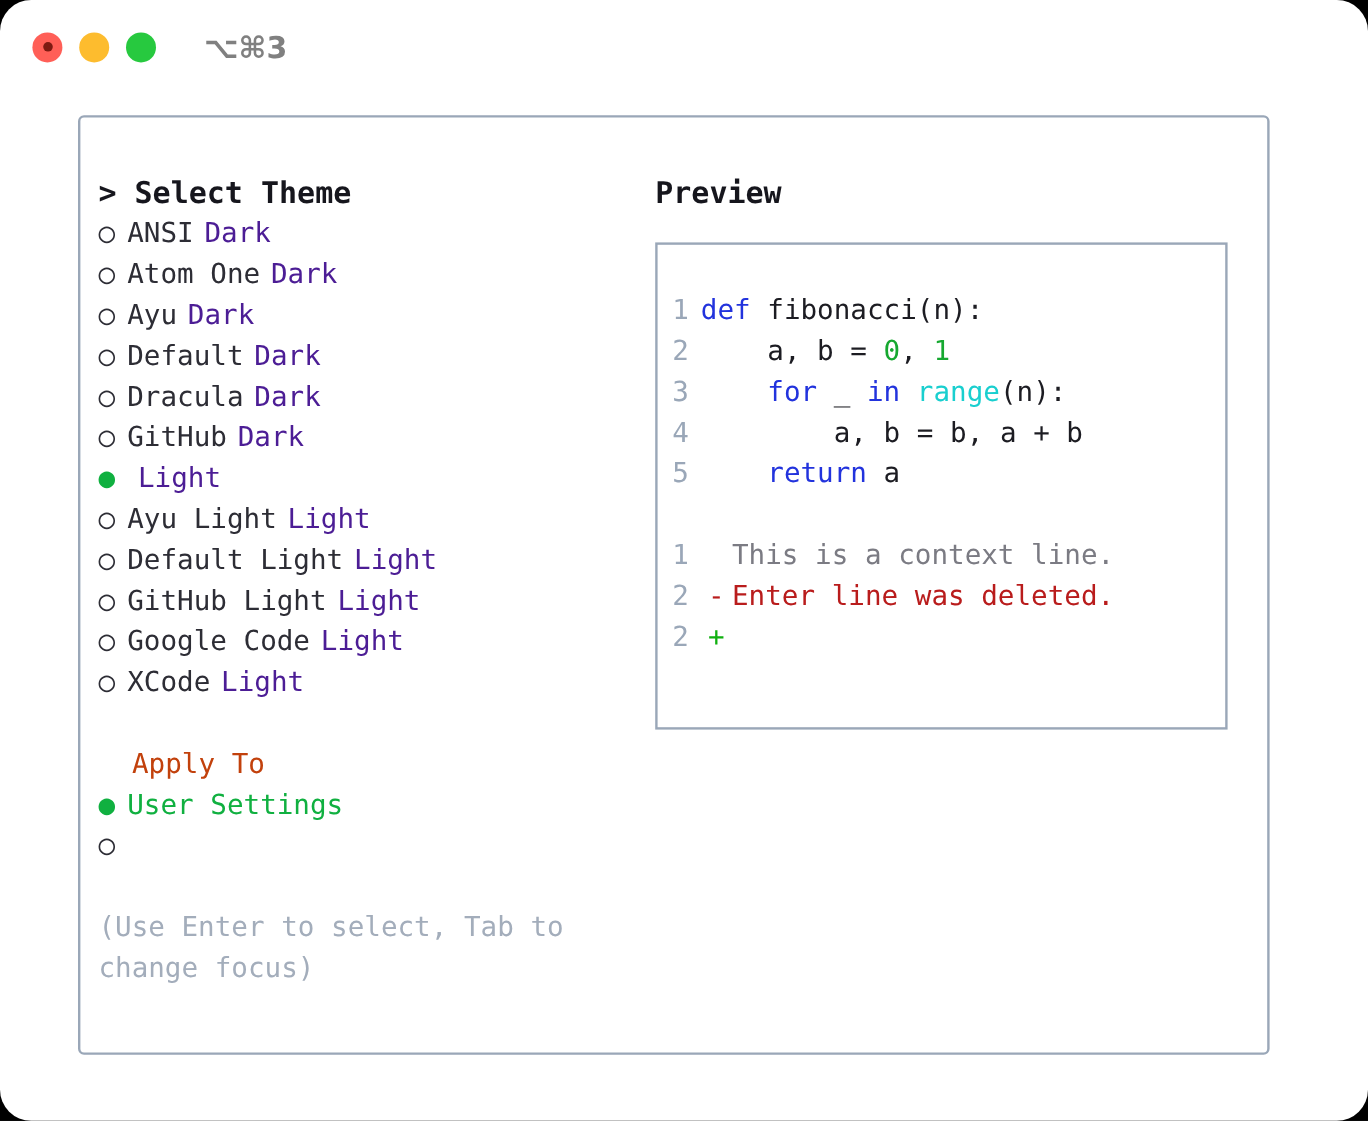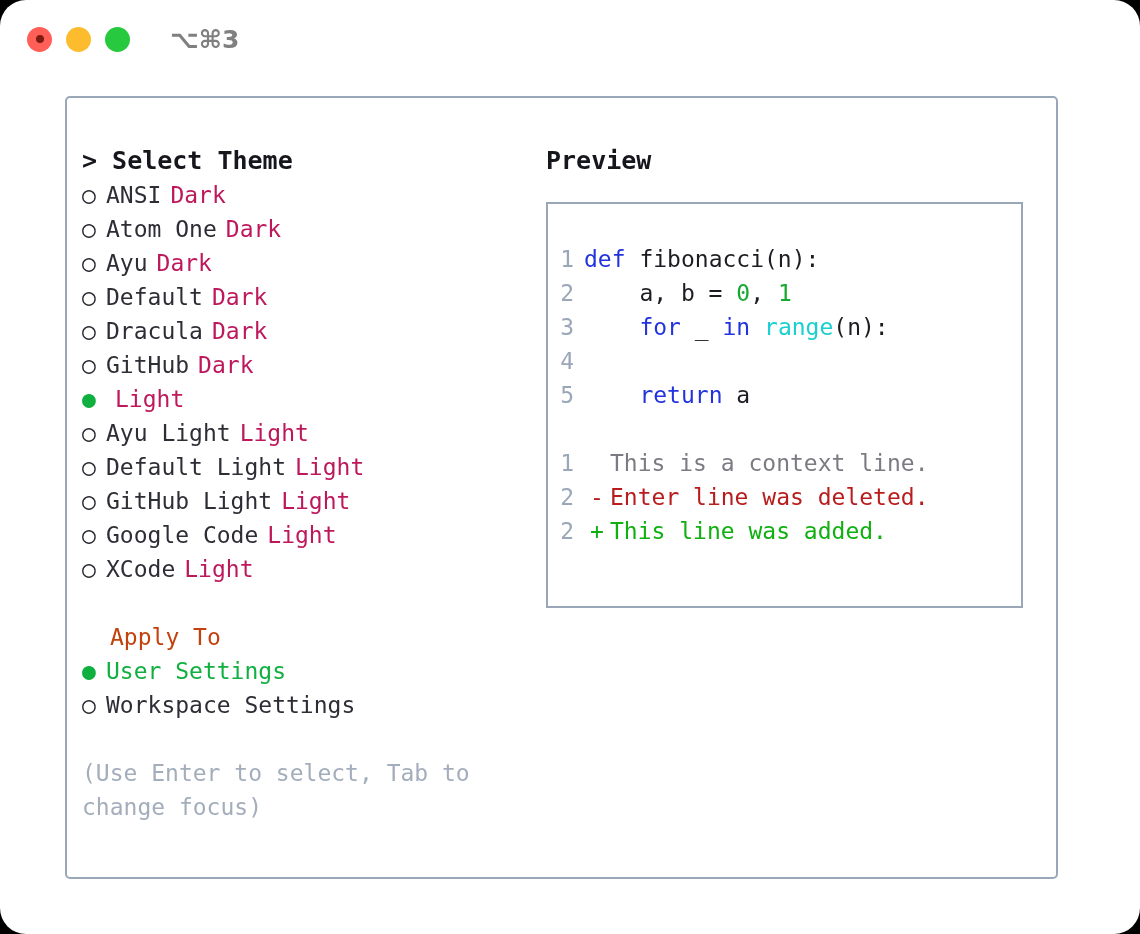--- a/index.html
+++ b/index.html
@@ -118,21 +118,21 @@
     flex: 0 0 24px;
     font-size: 23px;
     color: #2d2d35;
   }
   .theme-item.selected .marker,
   .apply-item.selected .marker { color: #10b040; }
   .theme-item.selected .item-label,
   .apply-item.selected .item-label { color: #10b040; }
   .item-label { color: #2d2d35; }
   .item-tag {
-    color: #be185d;
+    color: #4c1d95;
     margin-left: 9px;
   }
 
   .apply-section { margin-top: 34px; }
   .apply-heading {
     font-size: 23px;
     color: #c2410c;
     line-height: 34px;
     padding-left: 28px;
     white-space: pre;
@@ -235,41 +235,41 @@
             <div class="theme-item"><span class="marker">○</span><span class="item-label">Default Light</span><span class="item-tag">Light</span></div>
             <div class="theme-item"><span class="marker">○</span><span class="item-label">GitHub Light</span><span class="item-tag">Light</span></div>
             <div class="theme-item"><span class="marker">○</span><span class="item-label">Google Code</span><span class="item-tag">Light</span></div>
             <div class="theme-item"><span class="marker">○</span><span class="item-label">XCode</span><span class="item-tag">Light</span></div>
           </div>
 
         <div class="apply-section">
           <div class="apply-heading">Apply To</div>
           <div id="apply-list">
               <div class="apply-item selected"><span class="marker">●</span><span class="item-label">User Settings</span></div>
-              <div class="apply-item"><span class="marker">○</span><span class="item-label">Workspace Settings</span></div>
+              <div class="apply-item"><span class="marker">○</span></div>
             </div>
         </div>
 
         <div class="hint">(Use Enter to select, Tab to change focus)</div>
       </div>
 
       <div class="right-col">
         <div class="preview-title">Preview</div>
 
         <div class="preview-box">
           <div id="code-block">
               <div class="code-line"><span class="lineno">1</span><span class="codetext"><span class="tok-kw">def</span><span> fibonacci(n):</span></span></div>
               <div class="code-line"><span class="lineno">2</span><span class="codetext"><span>    a, b = </span><span class="tok-num">0</span><span>, </span><span class="tok-num">1</span></span></div>
               <div class="code-line"><span class="lineno">3</span><span class="codetext"><span>    </span><span class="tok-kw">for</span><span> _ </span><span class="tok-kw">in</span><span> </span><span class="tok-fn">range</span><span>(n):</span></span></div>
-              <div class="code-line"><span class="lineno">4</span></div>
+              <div class="code-line"><span class="lineno">4</span><span class="codetext"><span>        a, b = b, a + b</span></span></div>
               <div class="code-line"><span class="lineno">5</span><span class="codetext"><span>    </span><span class="tok-kw">return</span><span> a</span></span></div>
             </div>
           <div class="diff-block" id="diff-block">
               <div class="diff-line diff-ctx"><span class="lineno">1</span><span class="diff-sign"> </span><span>This is a context line.</span></div>
               <div class="diff-line diff-del"><span class="lineno">2</span><span class="diff-sign">-</span><span>Enter line was deleted.</span></div>
-              <div class="diff-line diff-add"><span class="lineno">2</span><span class="diff-sign">+</span><span>This line was added.</span></div>
+              <div class="diff-line diff-add"><span class="lineno">2</span><span class="diff-sign">+</span></div>
             </div>
         </div>
       </div>
 
     </div>
   </div>
 </div>
 
 </body></html>

